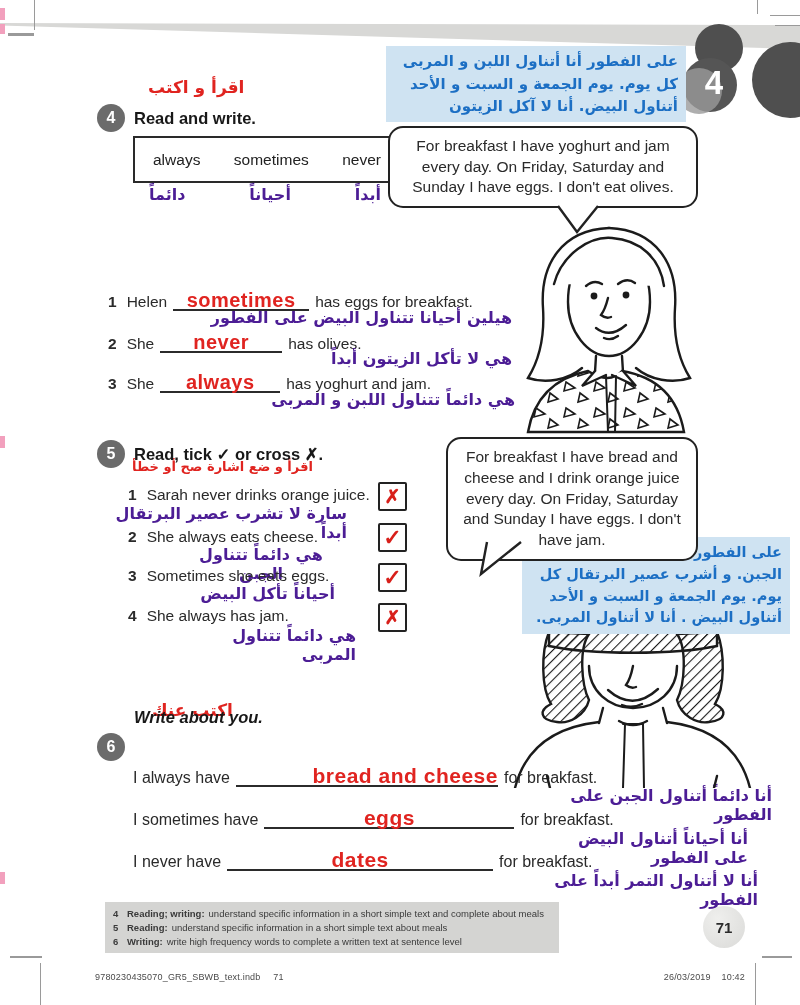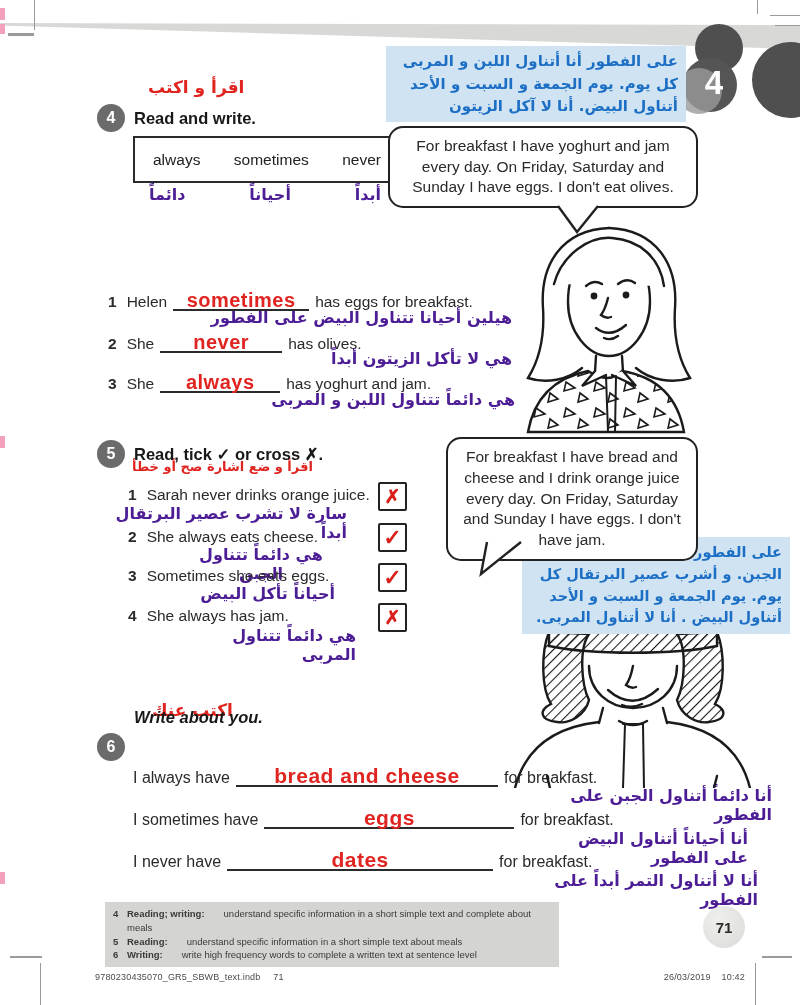--- a/index.html
+++ b/index.html
@@ -20,21 +20,21 @@
   .blank .ans{font-size:20px;line-height:1;margin-bottom:-1px;letter-spacing:.5px;}
   .bubble{background:#fff;border:2.4px solid #222;border-radius:15px;
           display:flex;align-items:center;justify-content:center;text-align:center;
           font-size:15.5px;color:#2a2a2a;line-height:1.35;z-index:4;}
   .checkbox{width:25px;height:25px;border:2px solid #222;border-radius:2px;background:#fff;
             display:flex;align-items:center;justify-content:center;}
   .mark{color:#d81f1a;font-weight:bold;font-size:19px;line-height:1;}
   .circ{border-radius:50%;}
   .objrow{display:flex;font-size:9.5px;color:#3a3a3a;line-height:1.45;}
   .objnum{font-weight:bold;width:14px;flex:0 0 14px;}
-  .objlabel{font-weight:bold;margin-right:19px;white-space:nowrap;}
+  .objlabel{font-weight:bold;margin-right:4px;white-space:nowrap;}
   .cropmark{background:#9a9a9a;}
   .pinkmark{background:#f2a0bd;}
   .footer{font-size:9px;color:#4a4a4a;letter-spacing:.2px;}
 </style>
 </head>
 <body>
 
 <div id="page">
 
   <svg class="abs" style="left:0;top:0;" width="800" height="60">
@@ -212,21 +212,21 @@
       <path d="M42,148 L45,160 M212,148 L209,160"></path>
     </g>
   </svg>
 
   <div class="abs ar red" style="left:152px;top:700px;font-size:17px;">اكتب عنك</div>
   <div class="abs badge" style="left:97px;top:733px;">6</div>
   <div class="abs extitle" style="left:134px;top:708px;font-style:italic;">Write about you.</div>
 
   <div class="abs qrow" style="left:133px;top:765px;font-size:16px;">
     <span>I always have</span>
-    <span class="blank" style="width:262px;">
+    <span class="blank" style="width:262px;justify-content:flex-end;">
       <span class="ans red" style="font-size:21px;">bread and cheese</span>
     </span>
     <span>for breakfast.</span>
   </div>
   <div class="abs ar blue" style="left:560px;top:786px;width:212px;font-size:16px;text-align:right;">أنا دائماً أتناول الجبن على الفطور</div>
 
   <div class="abs qrow" style="left:133px;top:807px;font-size:16px;">
     <span>I sometimes have</span>
     <span class="blank" style="width:250px;">
       <span class="ans red" style="font-size:21px;">eggs</span>

